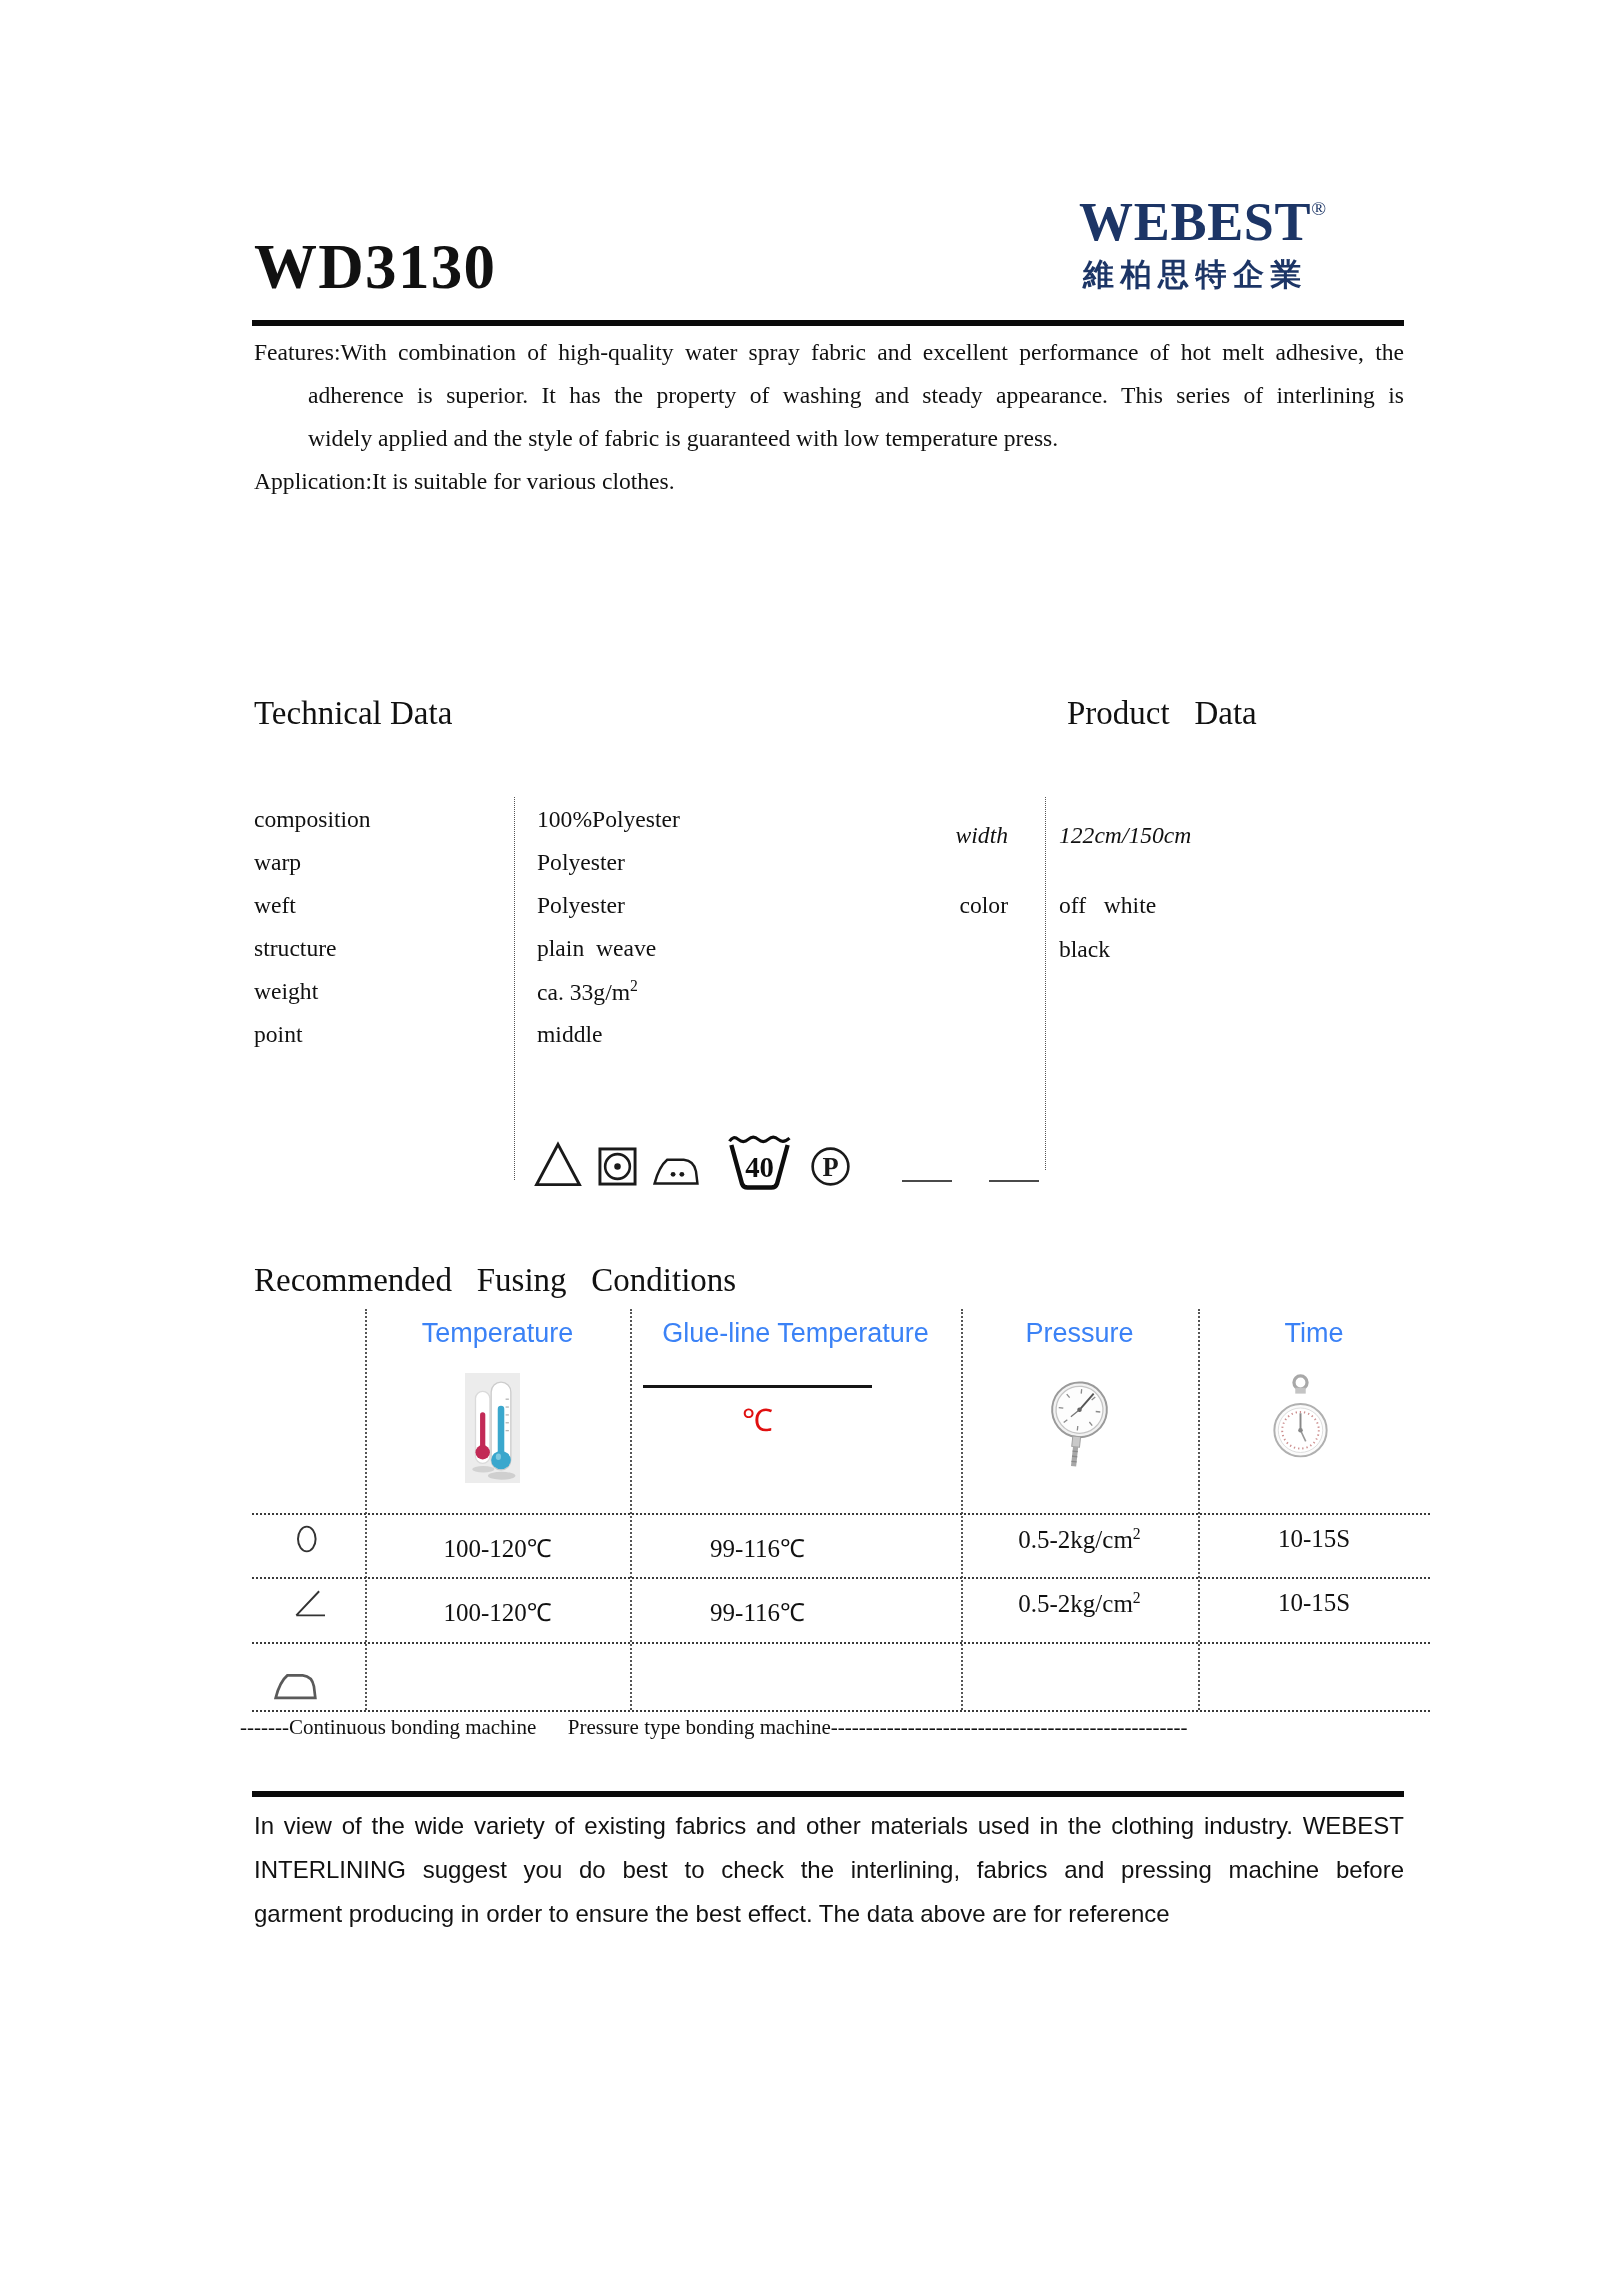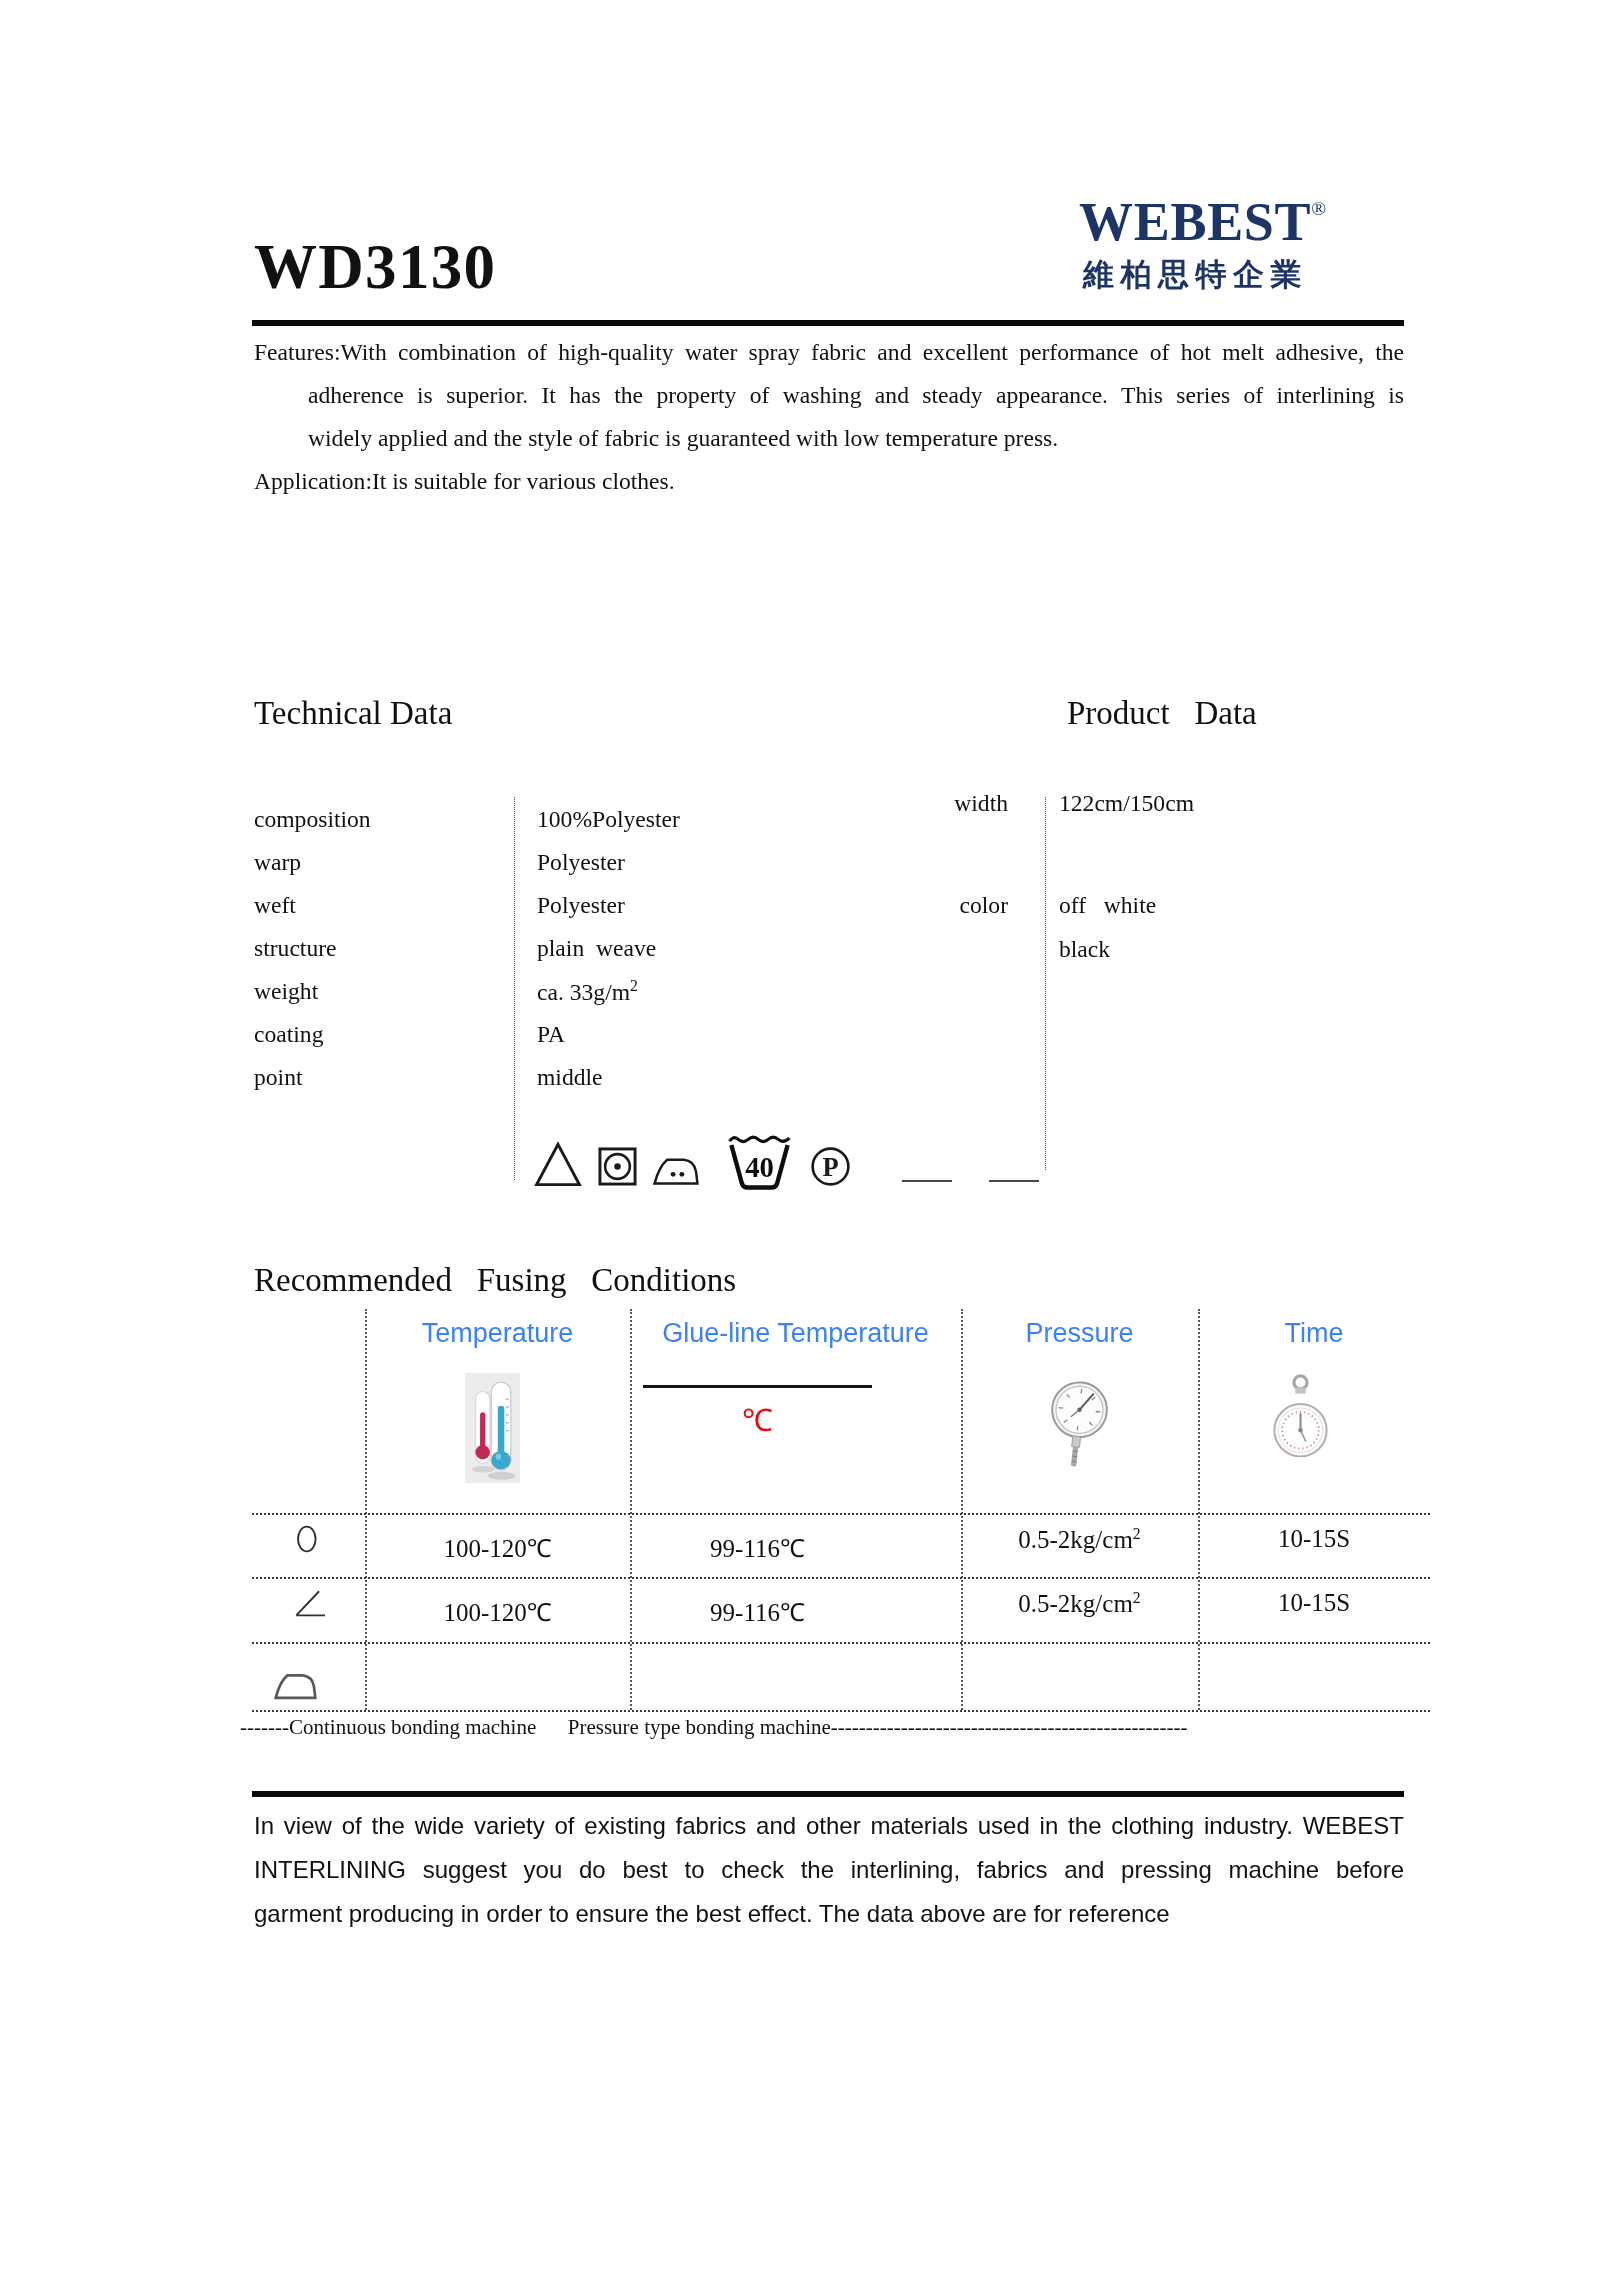--- a/index.html
+++ b/index.html
@@ -36,21 +36,21 @@
 
   
   .tech-table{left:254px;top:798px;width:753px;font-size:23.6px;}
   .t-row{display:flex;height:43px;align-items:center;}
   .t-label{width:261px;}
   .t-value{padding-left:22px;white-space:pre;}
   sup{font-size:15.7px;}
 
   
   .p-row{left:910px;height:43px;font-size:23.6px;display:flex;align-items:center;}
-  .p-row1{top:782px;} .p-row2{top:884px;justify-content:center;} .p-row3{top:928px;}
+  .p-row1{top:814px;font-style:italic;} .p-row2{top:884px;justify-content:center;} .p-row3{top:928px;}
   .p-label{display:inline-block;width:98px;text-align:right;}
   .p-value{margin-left:51px;white-space:pre;}
 
   
   .care-row{left:534px;top:1115px;display:flex;align-items:flex-end;height:76px;}
   .care-row svg{display:block;}
   .care-blank{width:50px;height:0;border-bottom:2.6px solid #4a4a4a;margin-bottom:9.2px;}
 
   
   .fusing-title{left:254px;top:1262px;font-size:33px;white-space:pre;}
@@ -105,24 +105,20 @@
         <span class="t-label">weft</span>
         <span class="t-value"><span>Polyester</span></span>
       </div>
     <div class="t-row">
         <span class="t-label">structure</span>
         <span class="t-value"><span>plain  weave</span></span>
       </div>
     <div class="t-row">
         <span class="t-label">weight</span>
         <span class="t-value"><span>ca. 33g/m</span><sup>2</sup></span>
-      </div>
-    <div class="t-row">
-        <span class="t-label">coating</span>
-        <span class="t-value"><span>PA</span></span>
       </div>
     <div class="t-row">
         <span class="t-label">point</span>
         <span class="t-value"><span>middle</span></span>
       </div>
   </div>
 
   <div class="abs vdot prod-div"></div>
   <div class="abs p-row p-row1">
       <span class="p-label">width</span>

